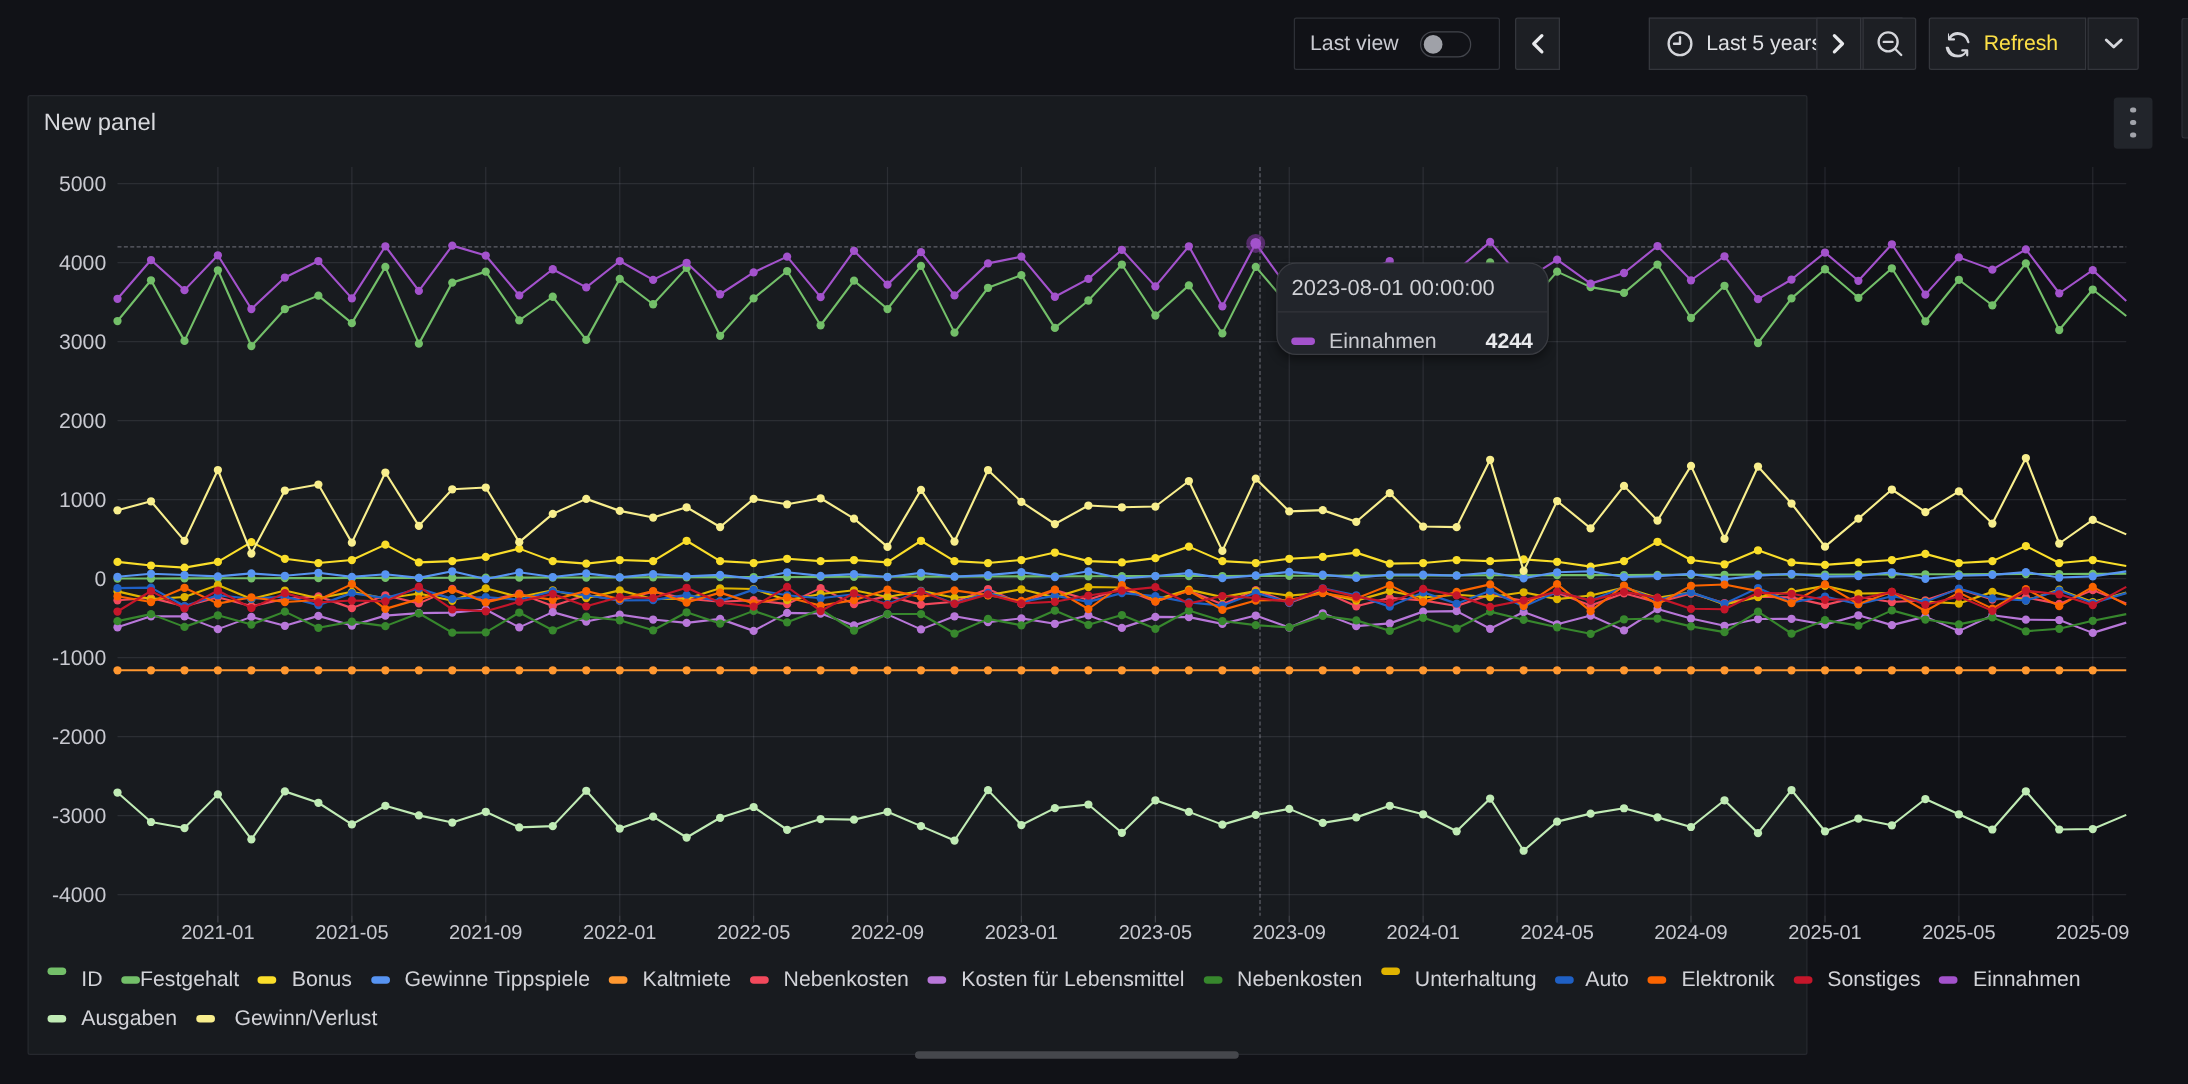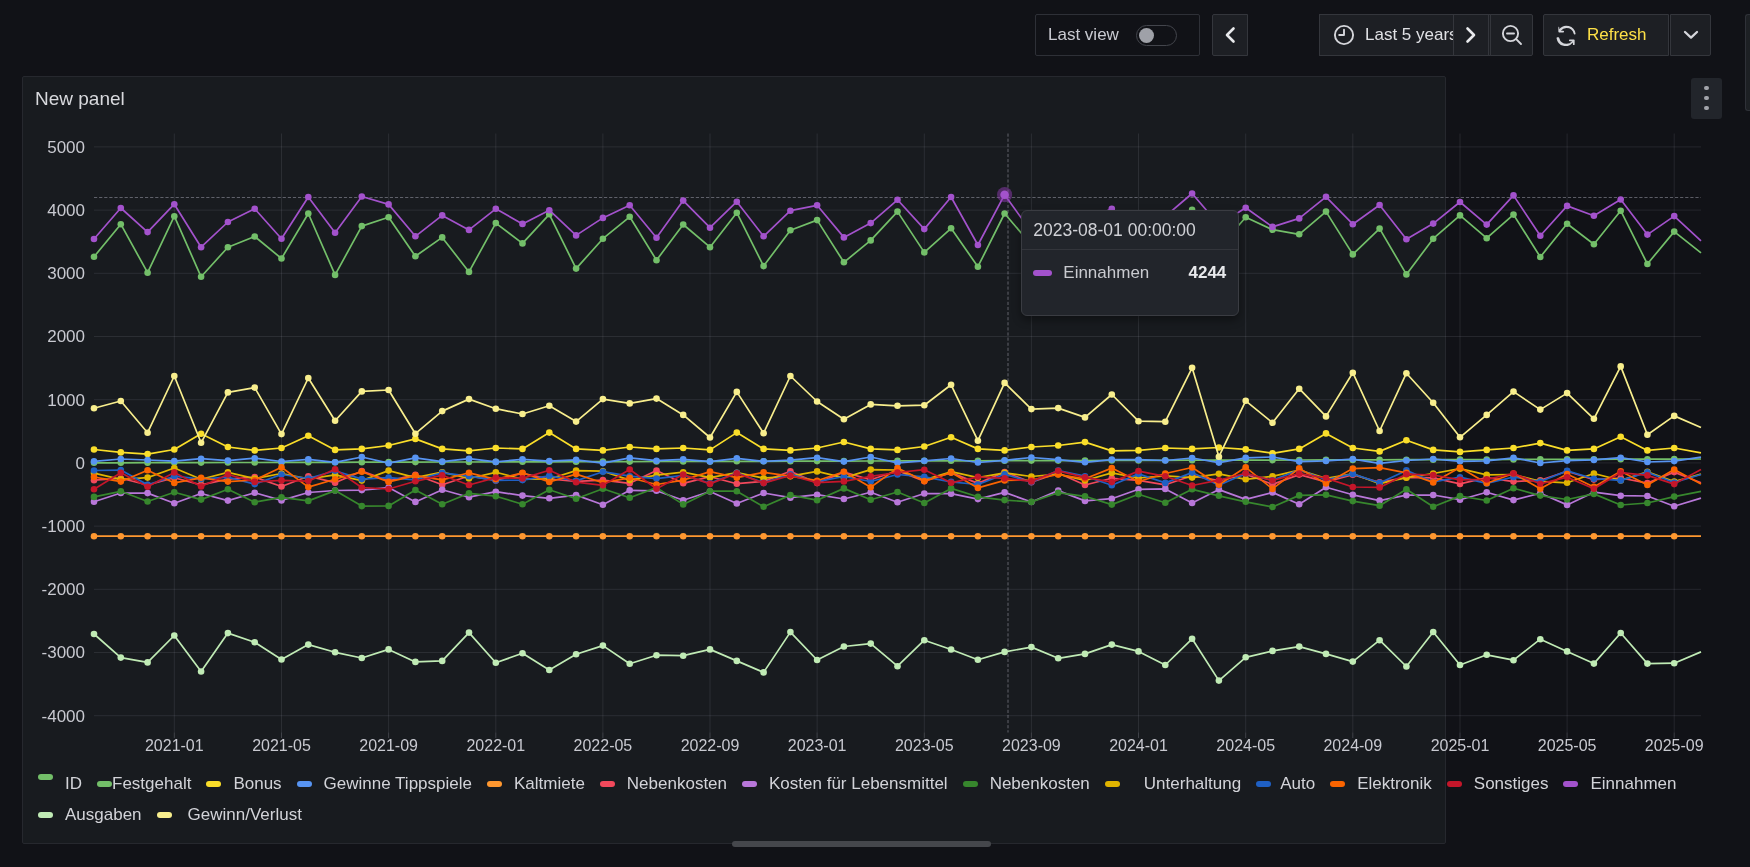--- a/index.html
+++ b/index.html
@@ -1103,21 +1103,21 @@
           <span>Nebenkosten</span>
         </div>
         <div style="display:flex;align-items:center;gap:12px">
           <span style="display:inline-block;width:15px;height:5.5px;border-radius:3px;background:#B877D9"></span>
           <span>Kosten für Lebensmittel</span>
         </div>
         <div style="display:flex;align-items:center;gap:12px">
           <span style="display:inline-block;width:15px;height:5.5px;border-radius:3px;background:#37872D"></span>
           <span>Nebenkosten</span>
         </div>
-        <div style="display:flex;align-items:center;gap:24px">
+        <div style="display:flex;align-items:flex-start;gap:12px">
           <span style="display:inline-block;width:15px;height:5.5px;border-radius:3px;background:#E0B400"></span>
           <span>Unterhaltung</span>
         </div>
         <div style="display:flex;align-items:center;gap:9px">
           <span style="display:inline-block;width:15px;height:5.5px;border-radius:3px;background:#1F60C4"></span>
           <span>Auto</span>
         </div>
         <div style="display:flex;align-items:center;gap:12px">
           <span style="display:inline-block;width:15px;height:5.5px;border-radius:3px;background:#FA6400"></span>
           <span>Elektronik</span>
@@ -1137,21 +1137,21 @@
           <span>Ausgaben</span>
         </div>
         <div style="display:flex;align-items:center;gap:16px">
           <span style="display:inline-block;width:15px;height:5.5px;border-radius:3px;background:#F8EE8D"></span>
           <span>Gewinn/Verlust</span>
         </div>
       </div>
   </div>
 </div>
 
-<div style="position:absolute;left:1020.8px;top:210.3px;width:218px;height:106px;background:#22252b;border:1px solid #3a3c42;border-radius:6px;box-shadow:0 4px 8px rgba(0,0,0,0.4);z-index:5">
+<div style="position:absolute;left:1020.8px;top:210.3px;width:218px;height:74px;background:#22252b;border:1px solid #3a3c42;border-radius:16px;box-shadow:0 4px 8px rgba(0,0,0,0.4);z-index:5">
   <div style="height:38.5px;display:flex;align-items:center;padding-left:11.5px;border-bottom:1px solid #33353b;font-size:17.5px;color:#d0d1d6">2023-08-01 00:00:00</div>
   <div style="display:flex;align-items:center;padding:0 11.5px;height:46px">
     <span style="width:19px;height:6px;border-radius:3px;background:#A352CC"></span>
     <span style="margin-left:11px;font-size:17px;color:#c9cacf">Einnahmen</span>
     <span style="margin-left:auto;font-size:17px;font-weight:700;color:#e8e9ec">4244</span>
   </div>
 </div>
 
 <div style="position:absolute;left:1744.5px;top:14px;width:7px;height:97px;background:#1d2024;border:1px solid #2f3138;border-right:none;border-radius:3px 0 0 3px"></div>
 <div style="position:absolute;left:732px;top:841.4px;width:259px;height:5.3px;background:#45474c;border-radius:3px"></div>

